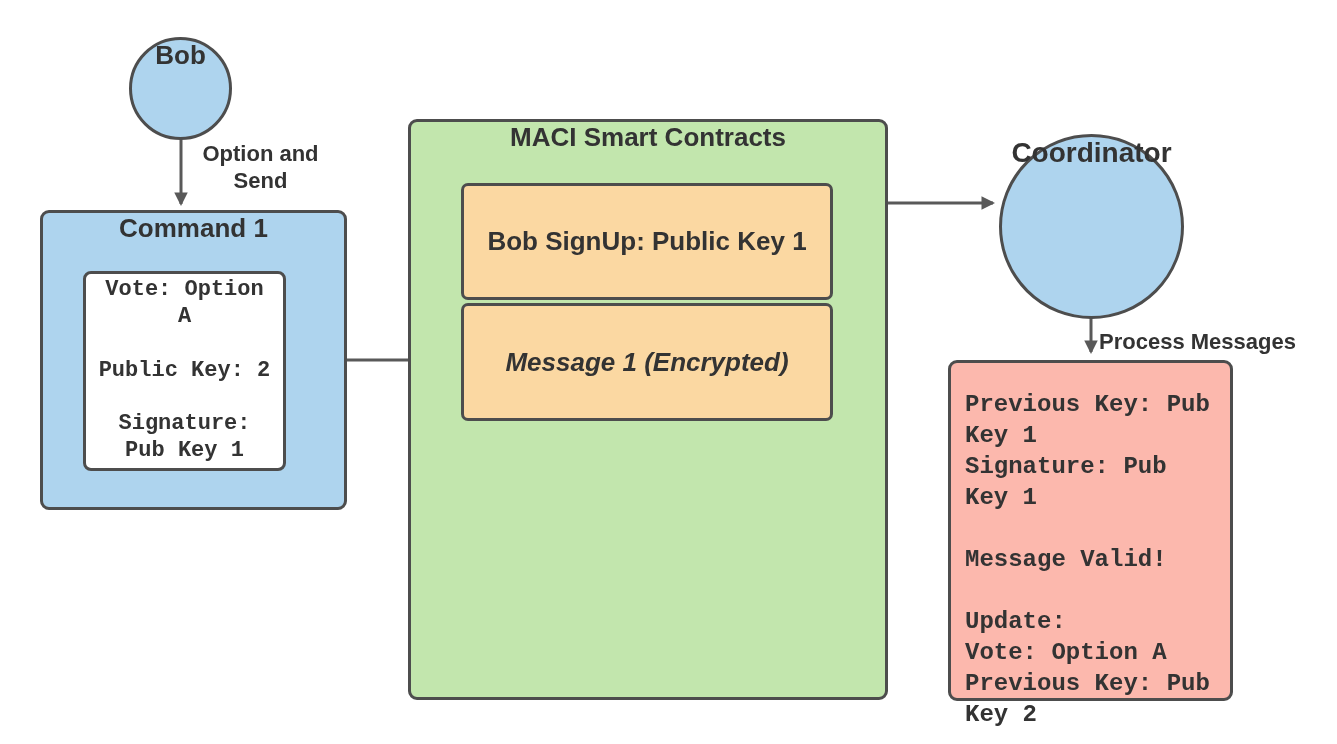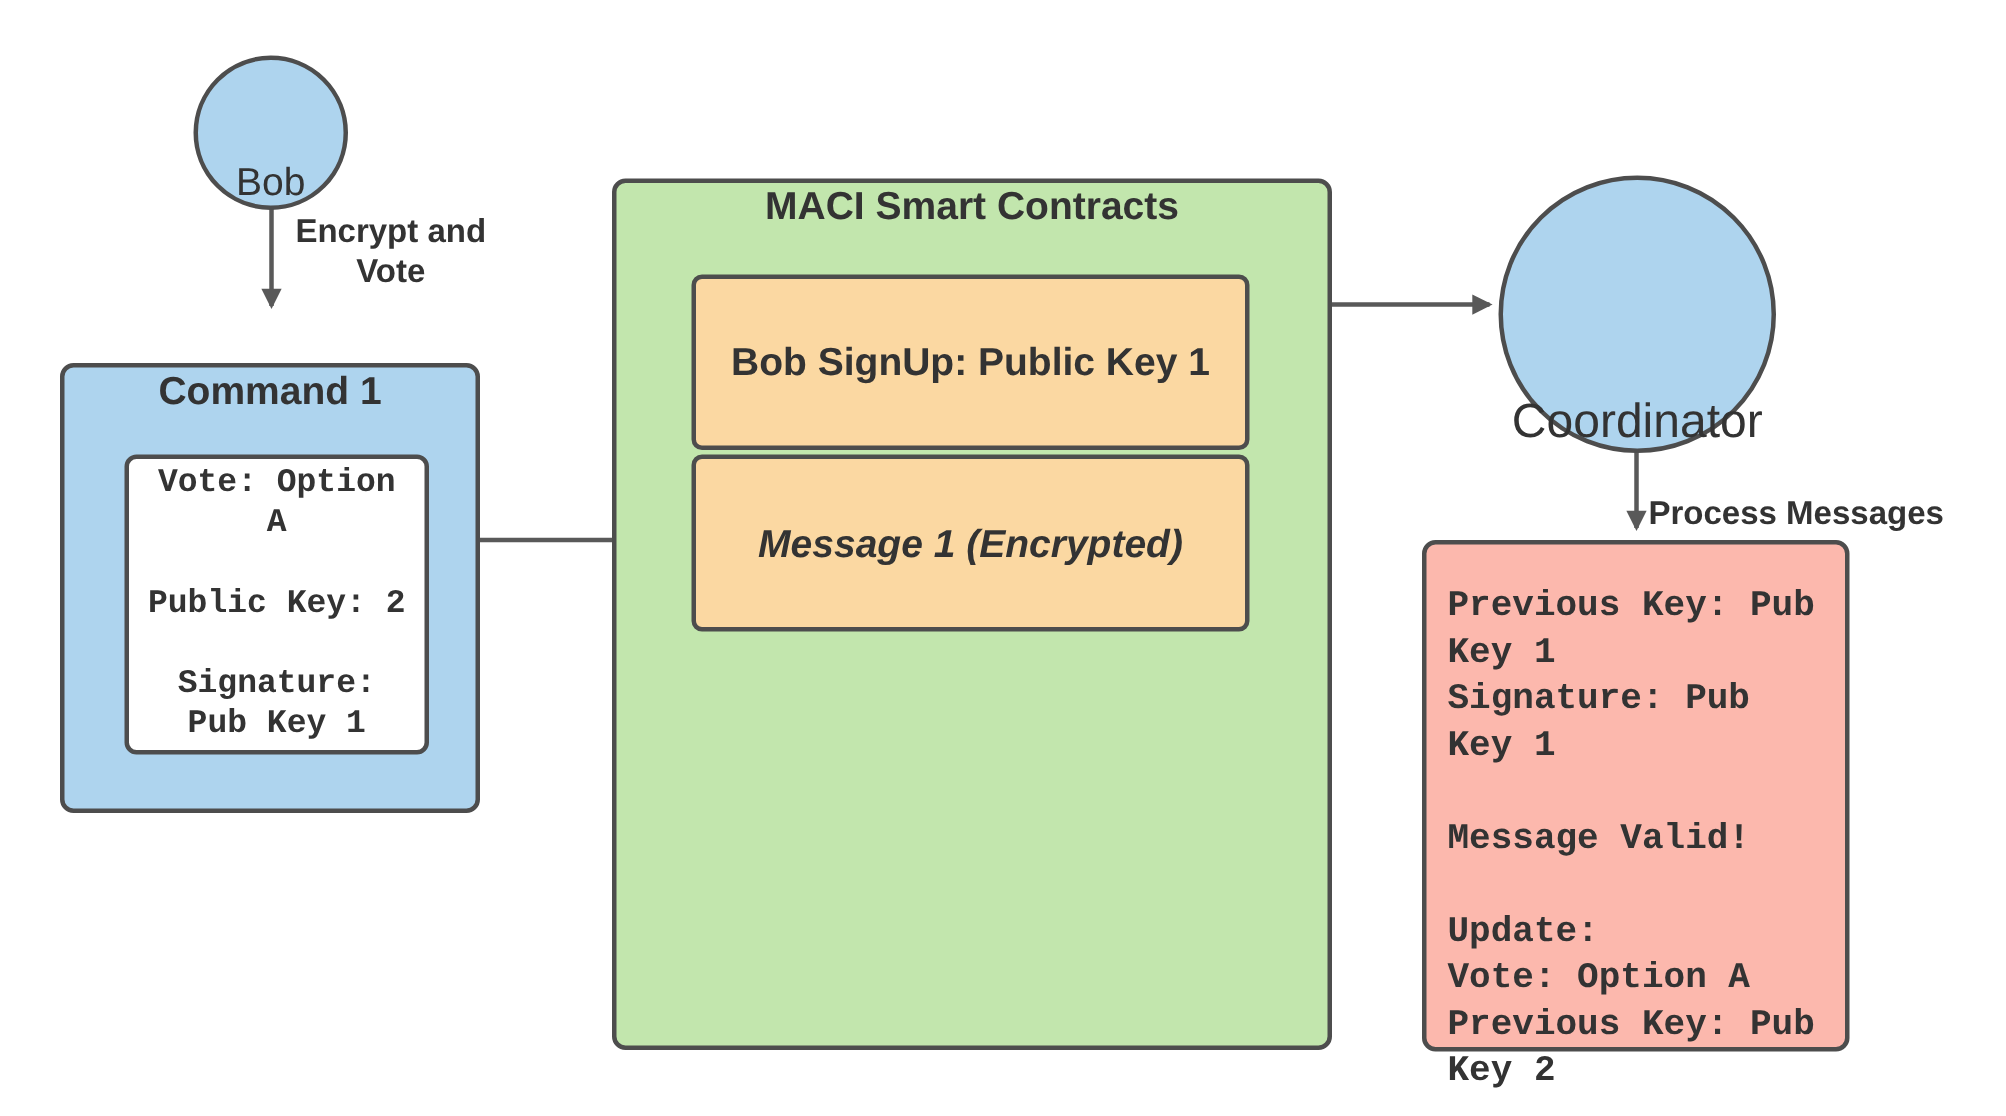--- a/index.html
+++ b/index.html
@@ -22,31 +22,31 @@
     width: 1337px; height: 744px;
     pointer-events: none;
   }
   .edges-layer line { stroke: var(--arrow, #595959); stroke-width: 3; }
 
   .node { position: absolute; box-sizing: border-box; border: 3px solid var(--border, #4d4d4d); }
 
   .circle {
     border-radius: 50%;
     display: flex;
-    align-items: flex-end;
+    align-items: flex-start;
     justify-content: center;
-    font-weight: 400;
+    font-weight: 700;
     background: var(--blue, #aed4ee);
   }
   .bob-circle { left: 129px; top: 37px; width: 103px; height: 103px; font-size: 26px; }
-  .coordinator-circle { left: 999px; top: 117px; width: 185px; height: 185px; font-size: 32px; }
+  .coordinator-circle { left: 999px; top: 134px; width: 185px; height: 185px; font-size: 28px; }
 
   .rounded-box { border-radius: 9px; }
 
-  .command-box { left: 40px; top: 210px; width: 280px; height: 300px; background: var(--blue, #aed4ee); margin-top: 32px; }
+  .command-box { left: 40px; top: 210px; width: 307px; height: 300px; background: var(--blue, #aed4ee); }
   .box-title {
     text-align: center;
     font-weight: 700;
     font-size: 26px;
     line-height: 1.2;
     padding-top: 0;
   }
   .command-detail-card {
     position: absolute;
     box-sizing: border-box;
@@ -119,21 +119,21 @@
     <line x1="181" y1="139" x2="181" y2="204" marker-end="url(#arrowhead)"></line>
     <line x1="320" y1="360" x2="452" y2="360" marker-end="url(#arrowhead)"></line>
     <line x1="888" y1="203" x2="993" y2="203" marker-end="url(#arrowhead)"></line>
     <line x1="1091" y1="301" x2="1091" y2="352" marker-end="url(#arrowhead)"></line>
   </svg>
 
   <div class="node circle bob-circle">
     <span>Bob</span>
   </div>
 
-  <div class="edge-label encrypt-label">Encrypt and Vote</div>
+  <div class="edge-label encrypt-label">Option and Send</div>
 
   <div class="node rounded-box command-box">
     <div class="box-title">Command 1</div>
     <div class="command-detail-card">
       <span class="pre-line">Vote: Option A
 
 Public Key: 2
 
 Signature: Pub Key 1</span>
     </div>

